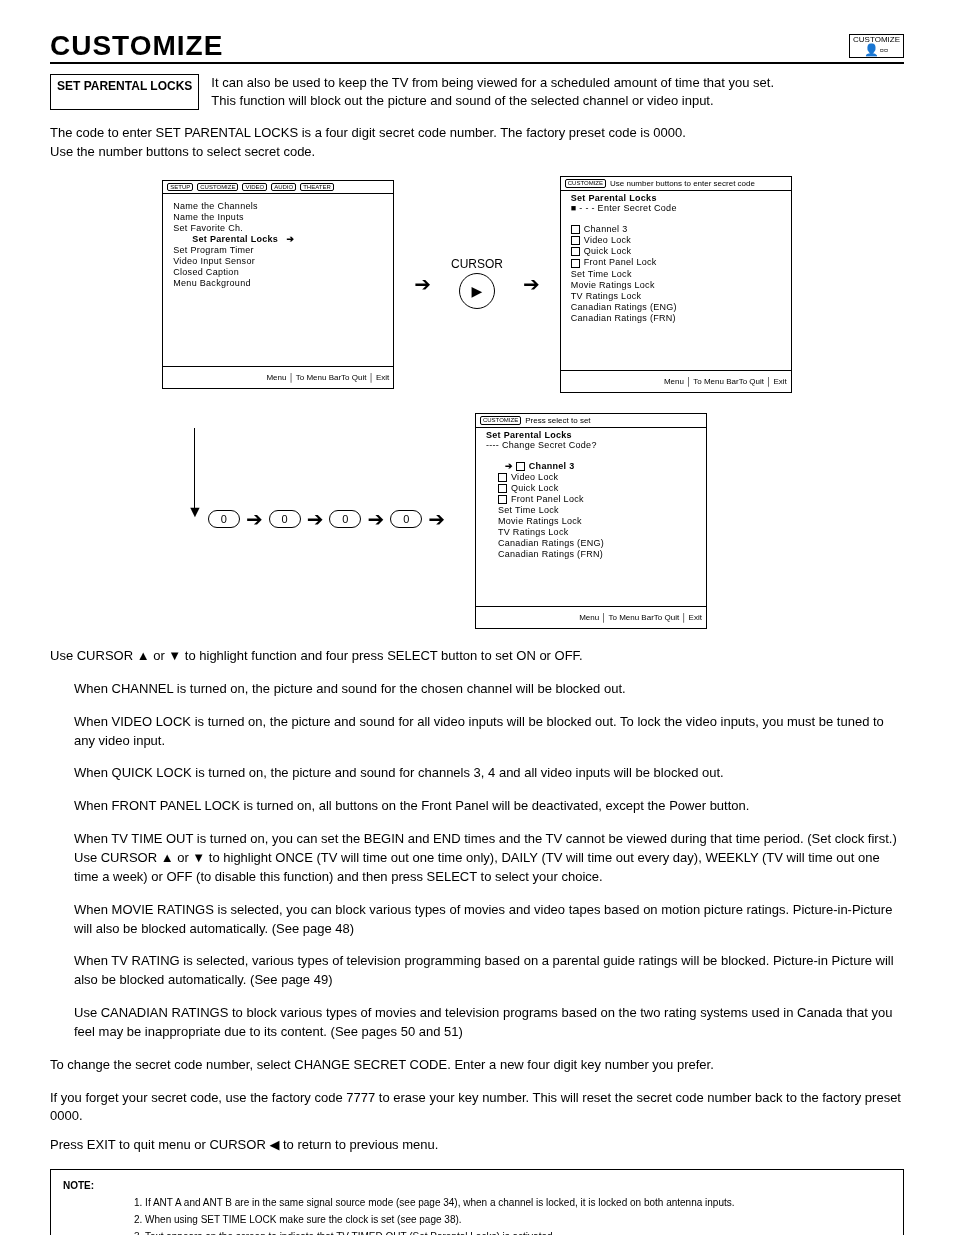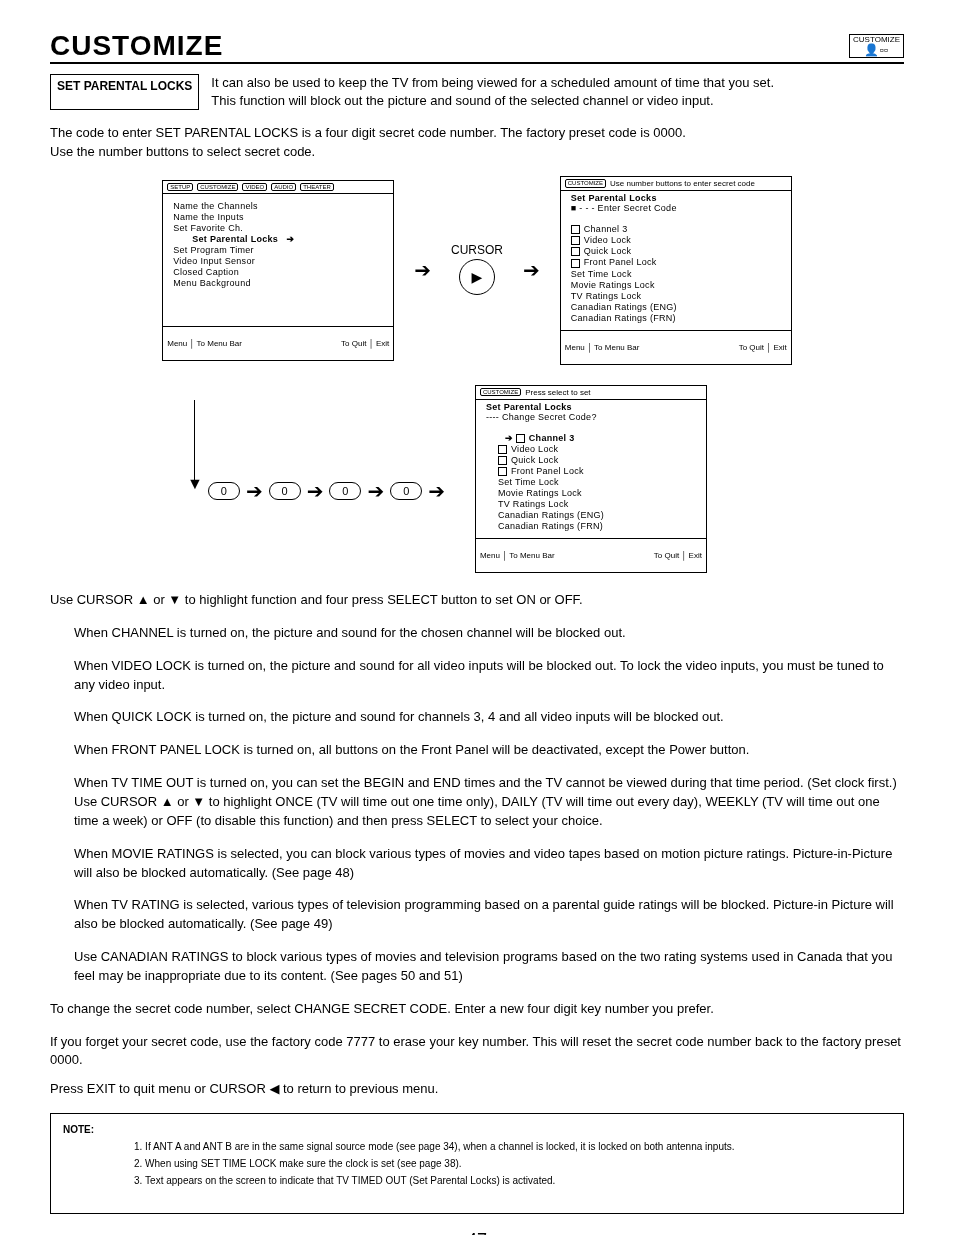--- a/index.html
+++ b/index.html
@@ -55,21 +55,20 @@
     border: 1px solid #000;
     width: 230px;
     font-size: 9px;
     background: #fff;
   }
   .osd-top {
     display: flex;
     border-bottom: 1px solid #000;
     padding: 2px 4px;
     gap: 4px;
-    align-items: center;
     font-size: 7px;
   }
   .osd-tab {
     border: 1px solid #000;
     border-radius: 2px;
     padding: 0 2px;
     font-size: 6px;
     line-height: 1.1;
     text-align: center;
   }
@@ -87,24 +86,25 @@
     font-size: 9px;
     letter-spacing: 0.3px;
   }
   .osd-sub {
     padding: 0 10px 4px;
     font-size: 9px;
     letter-spacing: 0.3px;
   }
   .osd-foot {
     display: flex;
-    justify-content: space-between;
+    justify-content: flex-end;
     border-top: 1px solid #000;
     font-size: 8px;
-    padding: 12px 4px;
+    padding: 6px 4px;
+    margin-top: 40px;
   }
   .osd-foot span { white-space: nowrap; }
   .checkbox { display:inline-block; width:7px; height:7px; border:1px solid #000; margin-right:4px; vertical-align:middle;}
   .arrow-ptr::before { content:"➔"; font-size:9px; margin-right:3px;}
   .flow-row1 {
     display: flex;
     align-items: center;
     justify-content: center;
     gap: 20px;
     margin-bottom: 20px;

